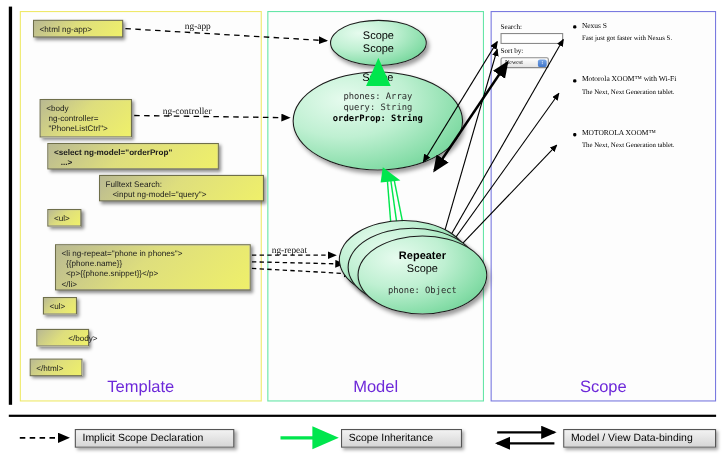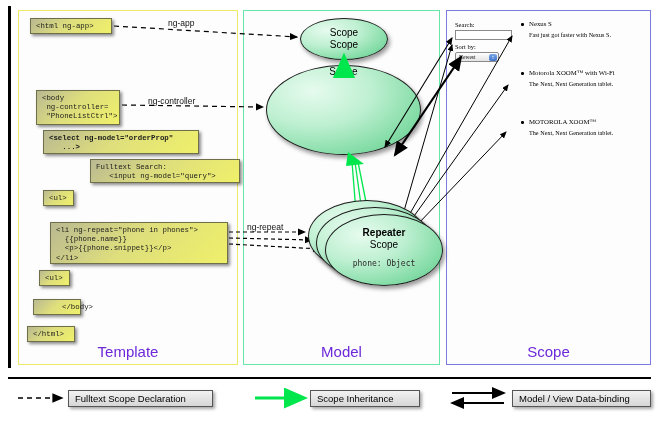--- a/index.html
+++ b/index.html
@@ -43,21 +43,21 @@
     color: #6d28d9;
     font-family: "Liberation Sans", sans-serif;
   }
 
   
   .code-box {
     position: absolute;
     background: linear-gradient(135deg, #b9b992 0%, #dede7d 45%, #eff06a 100%);
     border: 1px solid #6f6f4a;
     box-shadow: 2px 2px 3px rgba(0,0,0,0.45);
-    font-family: Liberation Mono, monospace;
+    font-family: Liberation Sans, sans-serif;
     font-size: 7.4px;
     line-height: 9.2px;
     color: #1b1b1b;
     padding: 3px 5px;
     white-space: pre;
     box-sizing: border-box;
   }
   .code-box.bold { font-weight: bold; }
 
   
@@ -80,21 +80,21 @@
     font-family: "DejaVu Sans Mono", monospace;
     font-size: 8px;
     line-height: 10px;
     color: #2b2b2b;
   }
   .scope .props .b { font-weight: bold; color: #000; }
 
   
   .edge-label {
     position: absolute;
-    font-family: Liberation Sans, sans-serif;
+    font-family: Liberation Serif, serif;
     font-size: 8.5px;
     color: #111;
     white-space: nowrap;
   }
 
   
   .view-inner { position: absolute; left: 6px; top: 6px; right: 6px; bottom: 28px; }
   .view-label-sm {
     position: absolute;
     font-family: "Liberation Serif", serif;
@@ -222,20 +222,25 @@
     <div class="panel-label">Model</div>
   </div>
 
   <div class="scope" style="left:300px; top:18px; width:88px; height:42px;">
     <div class="title" style="padding-top:8px;">Scope</div>
     <div class="title">Scope</div>
   </div>
 
   <div class="scope" style="left:266px; top:65px; width:155px; height:90px;">
     <div class="title">Scope</div>
+    <div class="props" style="margin-top:5px;">
+      <div>phones: Array</div>
+      <div>query: String</div>
+      <div class="b">orderProp: String</div>
+    </div>
   </div>
 
   <div class="scope" style="left:308px; top:200px; width:118px; height:72px; z-index:1;"></div>
   <div class="scope" style="left:316px; top:207px; width:118px; height:72px; z-index:2;"></div>
   <div class="scope" style="left:325px; top:214px; width:118px; height:72px; z-index:3;">
     <div class="title" style="padding-top:12px;font-weight:bold;">Repeater</div>
     <div class="title">Scope</div>
     <div class="props" style="margin-top:8px;">
       <div>phone: Object</div>
     </div>
@@ -344,19 +349,19 @@
       <line x1="255" y1="398" x2="302" y2="398" stroke="#00e64d" stroke-width="3" marker-end="url(#ah-green)"></line>
     </g>
     <g>
       <line x1="452" y1="393" x2="504" y2="393" stroke="#000" stroke-width="2" marker-end="url(#ah-black)"></line>
       <line x1="504" y1="403" x2="452" y2="403" stroke="#000" stroke-width="2" marker-end="url(#ah-black)"></line>
     </g>
   </svg>
 
   <div class="legend-rule"></div>
 
-  <div class="legend-box" style="left:68px; top:390px; width:145px; height:17px;">Fulltext Scope Declaration</div>
+  <div class="legend-box" style="left:68px; top:390px; width:145px; height:17px;">Implicit Scope Declaration</div>
 
   <div class="legend-box" style="left:512px; top:390px; width:139px; height:17px;">Model / View Data-binding</div>
 
   <div class="legend-box" style="left:310px; top:390px; width:110px; height:17px;">Scope Inheritance</div>
 
 </div>
 
 </body></html>

